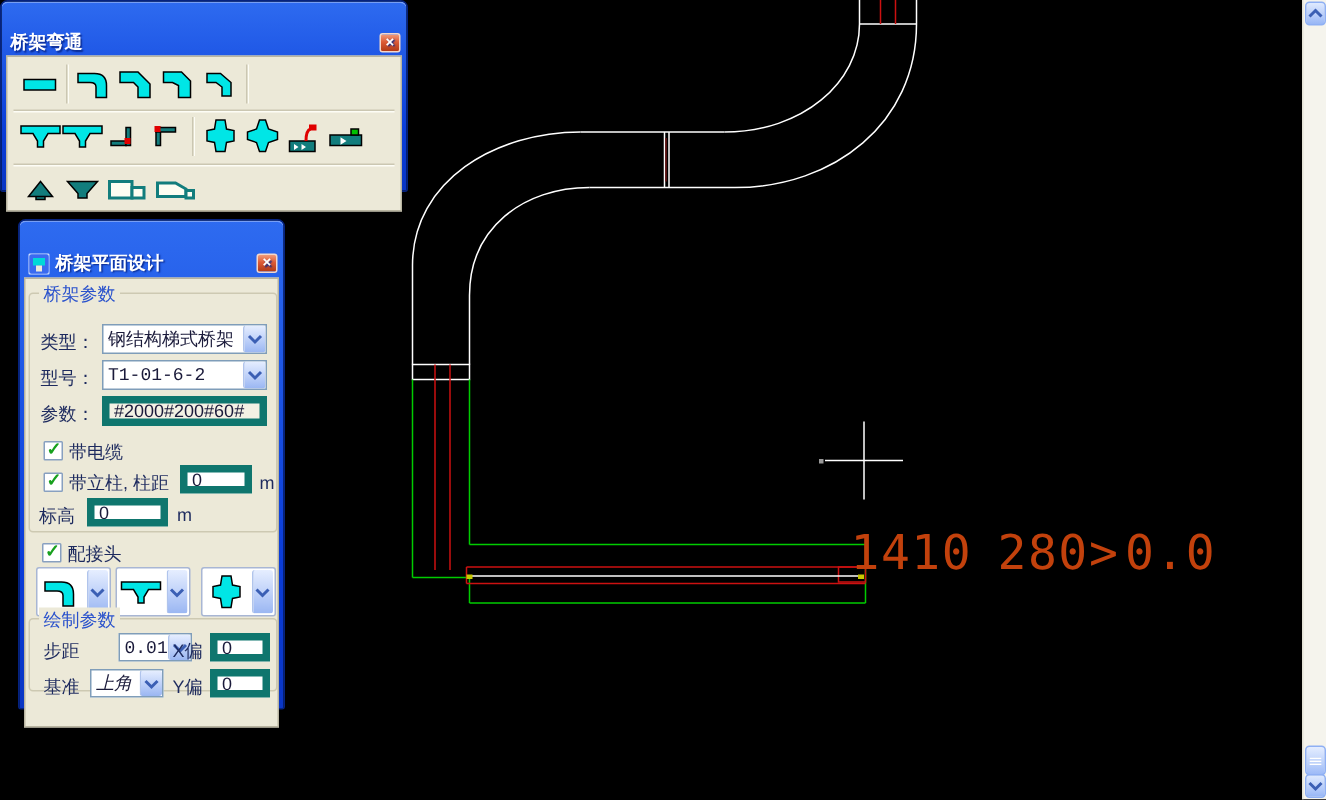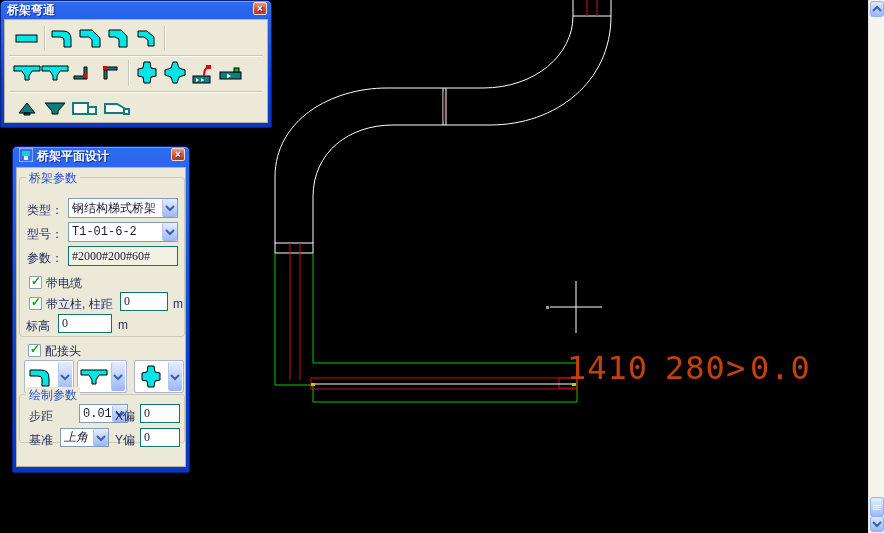--- a/index.html
+++ b/index.html
@@ -5,41 +5,41 @@
   * { margin:0; padding:0; box-sizing:border-box; }
   html,body { width:884px; height:533px; overflow:hidden; background:#000; font-family:"Liberation Sans",sans-serif; }
   #stage { position:relative; width:884px; height:533px; background:#000; }
 
   
   #cad { position:absolute; left:0; top:0; width:884px; height:533px; }
   .dimtext { position:absolute; color:#c2410c; font-family:"DejaVu Sans Mono",monospace; font-size:32px; line-height:26px; letter-spacing:1px; }
 
   
   .xp-win { position:absolute; background:linear-gradient(#2e6bf0,#0a3cd8 70%,#0a36c4); border:1px solid #05227f; border-radius:5px 5px 2px 2px; padding:0 3px 3px 3px; box-shadow:inset 0 1px 0 rgba(255,255,255,.35); }
-  .xp-title { height:18px; display:flex; color:#fff; font-weight:bold; font-size:12px; padding:1px 1px 0 3px; text-shadow:1px 1px 1px #0a2a90; }
+  .xp-title { height:18px; display:flex; align-items:center; color:#fff; font-weight:bold; font-size:12px; padding:1px 1px 0 3px; text-shadow:1px 1px 1px #0a2a90;margin-top:18px; }
   .xp-close { width:14px; height:13px; margin-left:auto; border-radius:2px; border:1px solid #f3d7cb; background:linear-gradient(#f09a78,#dd5b37 45%,#b23a16); color:#fff; font-size:10px; font-weight:bold; line-height:11px; text-align:center; cursor:default; }
   .xp-body { position:relative; background:#ece9d8; border:1px solid #b8b4a0; }
 
   
   #tb-win { left:0; top:0; width:272px; height:128px; z-index:30; }
   #tb-body { height:104px; }
   .tb-row { position:absolute; left:0; width:100%; height:30px; display:flex; align-items:center; padding-left:8px; }
   .hsep { position:absolute; left:4px; right:4px; height:2px; border-top:1px solid #cbc7b2; border-bottom:1px solid #fdfdf6; }
   .vsep { width:2px; height:26px; border-left:1px solid #cbc7b2; border-right:1px solid #fdfdf6; margin:0 3px; }
   .tbtn { width:28px; height:26px; display:flex; align-items:center; justify-content:center; background:transparent; border:0; }
   .tbtn svg { display:block; }
 
   
   #dlg-win { left:12px; top:146px; width:178px; height:327px; z-index:31; }
   #dlg-win .xp-title { height:20px; }
   #dlg-body { height:300px; font-size:12px; color:#1d2a5e; }
   .grp { position:absolute; border:1px solid #cdc9b2; border-radius:3px; }
   .grp-label { position:absolute; top:-8px; left:6px; background:#ece9d8; padding:0 3px; color:#2a52cc; font-size:12px; }
   .lbl { position:absolute; color:#1d2a5e; font-size:12px; white-space:nowrap; }
-  .fld { position:absolute; border:1px solid #0f766e; background:#fff; font-family:Liberation Serif, serif; font-size:12px; color:#1a1a3a; padding:1px 3px; }
+  .fld { position:absolute; border:5px solid #0f766e; background:#fff; font-family:Liberation Sans, sans-serif; font-size:12px; color:#1a1a3a; padding:1px 3px; }
   input.fld { outline:none; }
   .combo { position:absolute; border:1px solid #7f9db9; background:#fff; display:flex; align-items:center; }
   .combo .ctext { flex:1; padding:0 3px; font-size:12px; color:#1a1a3a; white-space:nowrap; overflow:hidden; }
   .combo .ctext.mono { font-family:Liberation Mono, monospace; }
   .carrow { width:15px; height:100%; background:linear-gradient(#e6eeff,#b9cdf8 60%,#9ab6f2); border-left:1px solid #b0c4ec; border-radius:2px; display:flex; align-items:center; justify-content:center; }
   .cb { position:absolute; width:13px; height:13px; background:#fff; border:1px solid #88a0c0; border-radius:1px; }
   .cb .ck { position:absolute; left:1px; top:-3px; color:#18a01e; font-size:12px; font-weight:bold; }
   .split { position:absolute; width:50px; height:33px; background:#fff; border:1px solid #a8b6d4; border-radius:2px; display:flex; }
   .split .sicon { width:33px; display:flex; align-items:center; justify-content:center; }
   .split .carrow { height:auto; margin:1px; }

